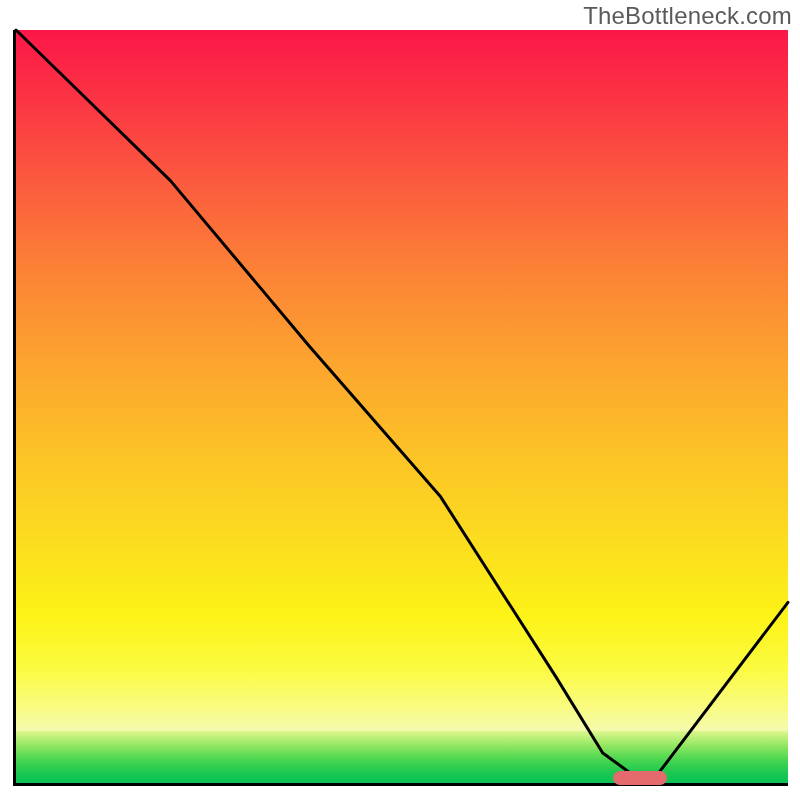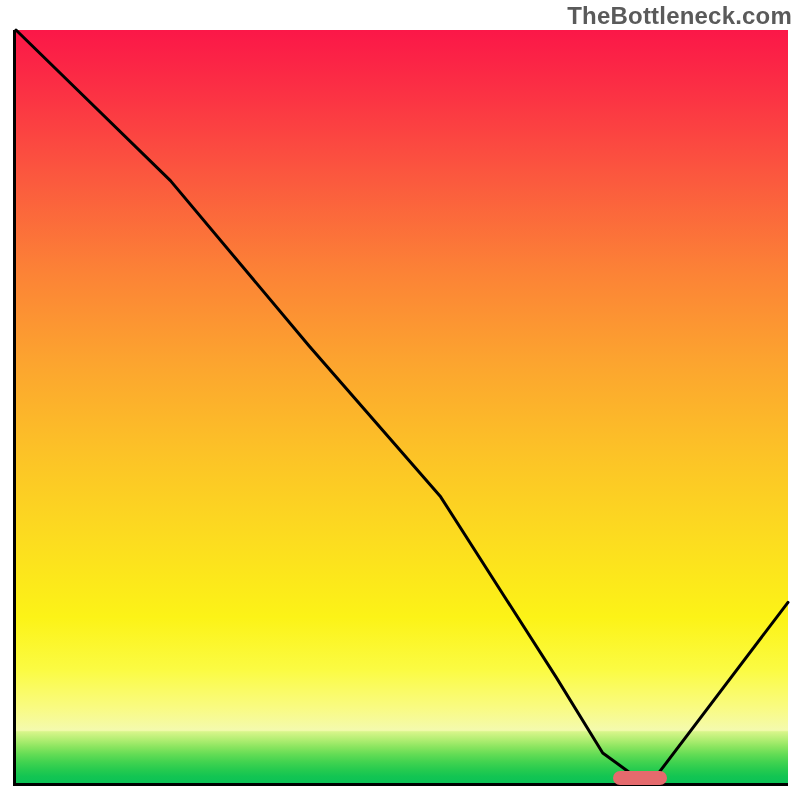--- a/index.html
+++ b/index.html
@@ -13,21 +13,21 @@
   .container {
     position: relative;
     width: 800px;
     height: 800px;
   }
   .watermark {
     position: absolute;
     top: 2px;
     right: 8px;
     font-size: 24px;
-    font-weight: bold;
+    font-weight: normal;
     color: #5a5a5a;
     letter-spacing: 0.2px;
   }
   .plot {
     position: absolute;
     left: 13px;
     top: 30px;
     width: 775px;
     height: 756px;
     border-left: 3px solid #000;

